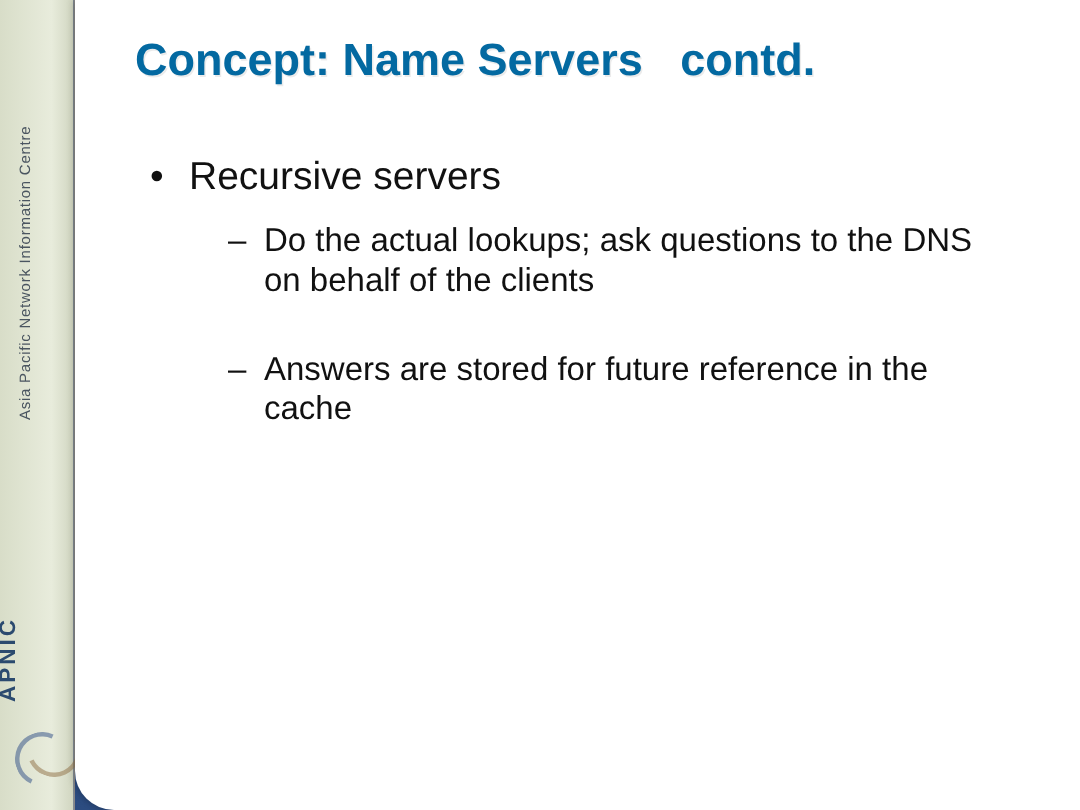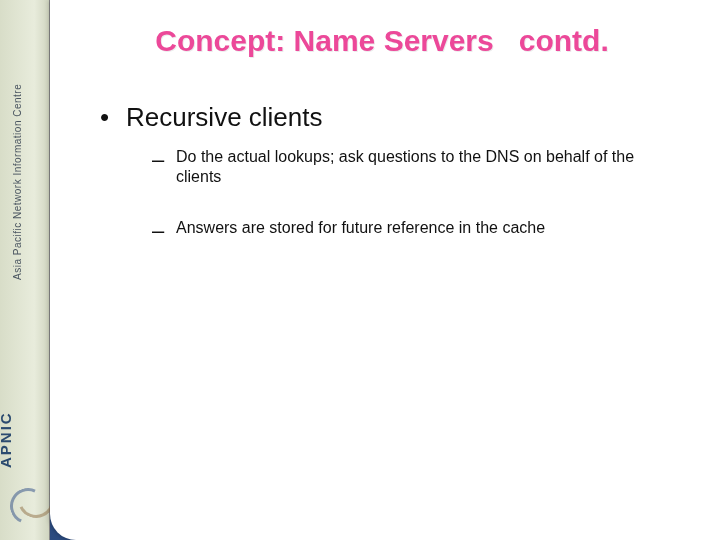--- a/index.html
+++ b/index.html
@@ -71,24 +71,23 @@
     background: #fff;
     border-radius: 0 0 0 26px;
     box-shadow: -2px 0 4px rgba(0,0,0,0.12), 0 2px 3px rgba(0,0,0,0.08);
   }
   .content-inner {
     padding: 24px 46px 24px 40px;
   }
   .title {
     font-size: 30px;
     font-weight: bold;
-    color: #ec4899;
+    color: #0369a1;
     margin-bottom: 44px;
     text-shadow: 1px 1px 0 rgba(0,0,0,0.08);
-    text-align: center;
   }
   ul.level1 {
     list-style: none;
     padding-left: 10px;
   }
   ul.level1 > li {
     position: relative;
     padding-left: 26px;
     font-size: 26px;
     color: #111;
@@ -102,21 +101,21 @@
     color: #111;
   }
   ul.level2 {
     list-style: none;
     padding-left: 26px;
     margin-top: 14px;
   }
   ul.level2 > li {
     position: relative;
     padding-left: 24px;
-    font-size: 16px;
+    font-size: 22px;
     color: #111;
     line-height: 1.22;
     margin-bottom: 32px;
   }
   ul.level2 > li::before {
     content: "–";
     position: absolute;
     left: 0; top: 0;
     font-size: 22px;
   }
@@ -133,21 +132,21 @@
       <div class="logo-swirl"></div>
     </div>
   </div>
 
   <div class="content">
     <div class="content-inner">
       <h1 class="title">Concept: Name Servers&nbsp;&nbsp;&nbsp;contd.</h1>
 
       <ul class="level1">
         <li>
-          <span>Recursive clients</span>
+          <span>Recursive servers</span>
           <ul class="level2">
             <li>Do the actual lookups; ask questions to the DNS on behalf of the clients</li>
             <li>Answers are stored for future reference in the cache</li>
           </ul>
         </li>
       </ul>
     </div>
   </div>
 
 </div>

